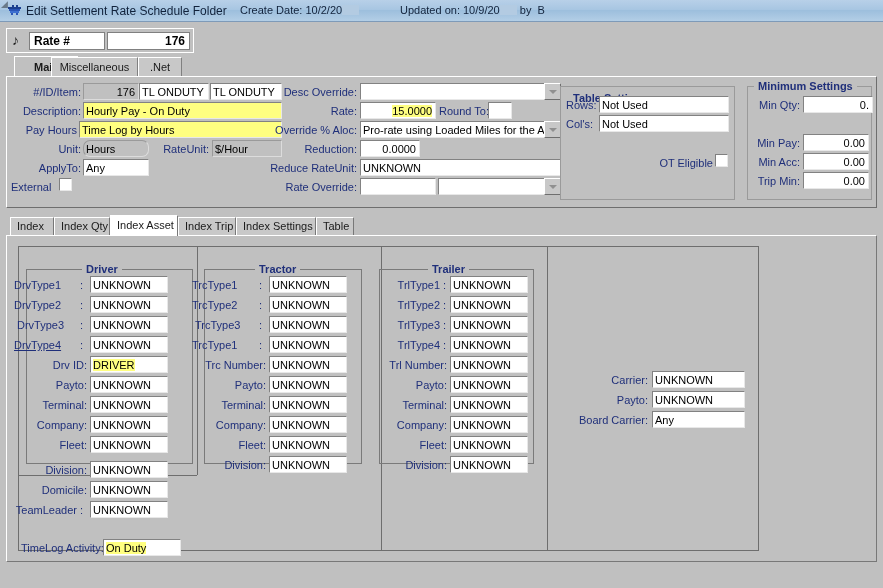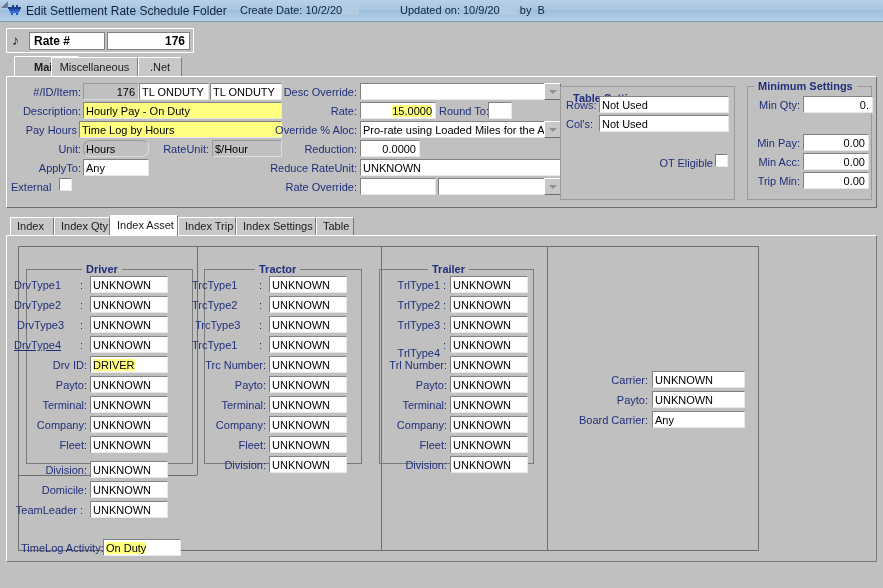--- a/index.html
+++ b/index.html
@@ -471,21 +471,21 @@
       <div class="fld" style="left:443px; top:40px; width:78px; height:17px;">UNKNOWN</div>
 
       <div class="lbl r" style="left:370px; top:63px; width:63px;">TrlType2</div>
       <div class="lbl" style="left:436px; top:63px;">:</div>
       <div class="fld" style="left:443px; top:60px; width:78px; height:17px;">UNKNOWN</div>
 
       <div class="lbl r" style="left:370px; top:83px; width:63px;">TrlType3</div>
       <div class="lbl" style="left:436px; top:83px;">:</div>
       <div class="fld" style="left:443px; top:80px; width:78px; height:17px;">UNKNOWN</div>
 
-      <div class="lbl r" style="left:370px; top:103px; width:63px;margin-top:8px;">TrlType4</div>
+      <div class="lbl r" style="left:370px; top:103px; width:63px;">TrlType4</div>
       <div class="lbl" style="left:436px; top:103px;">:</div>
       <div class="fld" style="left:443px; top:100px; width:78px; height:17px;">UNKNOWN</div>
 
       <div class="lbl r" style="left:362px; top:123px; width:78px;">Trl Number:</div>
       <div class="fld" style="left:443px; top:120px; width:78px; height:17px;">UNKNOWN</div>
 
       <div class="lbl r" style="left:380px; top:143px; width:60px;">Payto:</div>
       <div class="fld" style="left:443px; top:140px; width:78px; height:17px;">UNKNOWN</div>
 
       <div class="lbl r" style="left:370px; top:163px; width:70px;">Terminal:</div>

